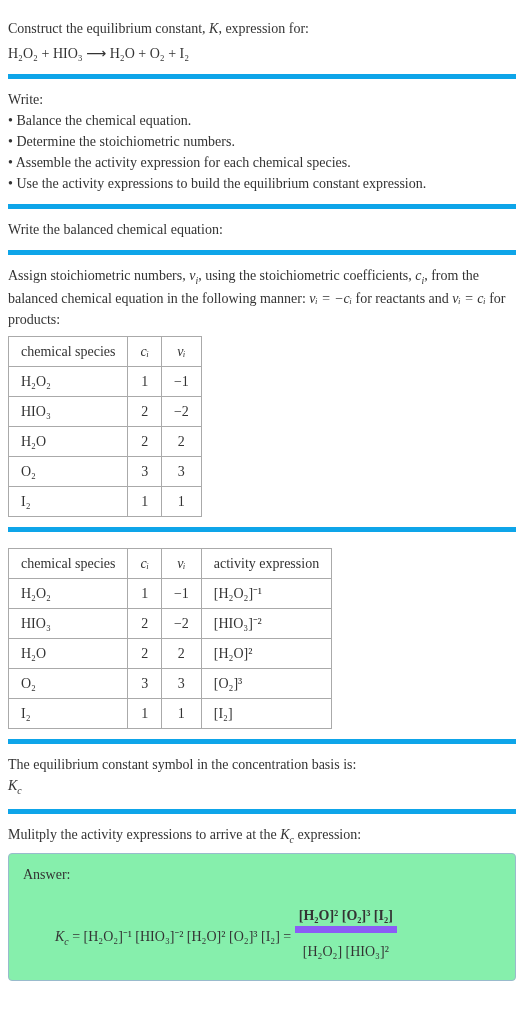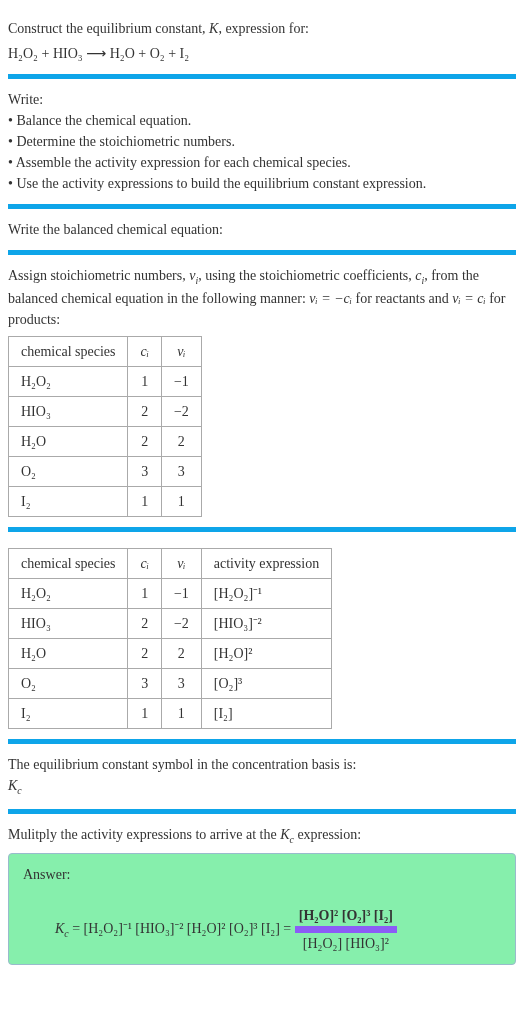--- a/index.html
+++ b/index.html
@@ -62,21 +62,21 @@
       text-align: center;
     }
     .frac-num {
       display: block;
       border-bottom: 7px solid #8b5cf6;
       padding: 0 4px;
       font-weight: bold;
     }
     .frac-den {
       display: block;
-      padding: 0 4px;
+      padding: 8px 4px;
     }
     .indent {
       margin-left: 32px;
       margin-top: 20px;
     }
   </style>
 </head>
 <body>
 
 <div class="section">

